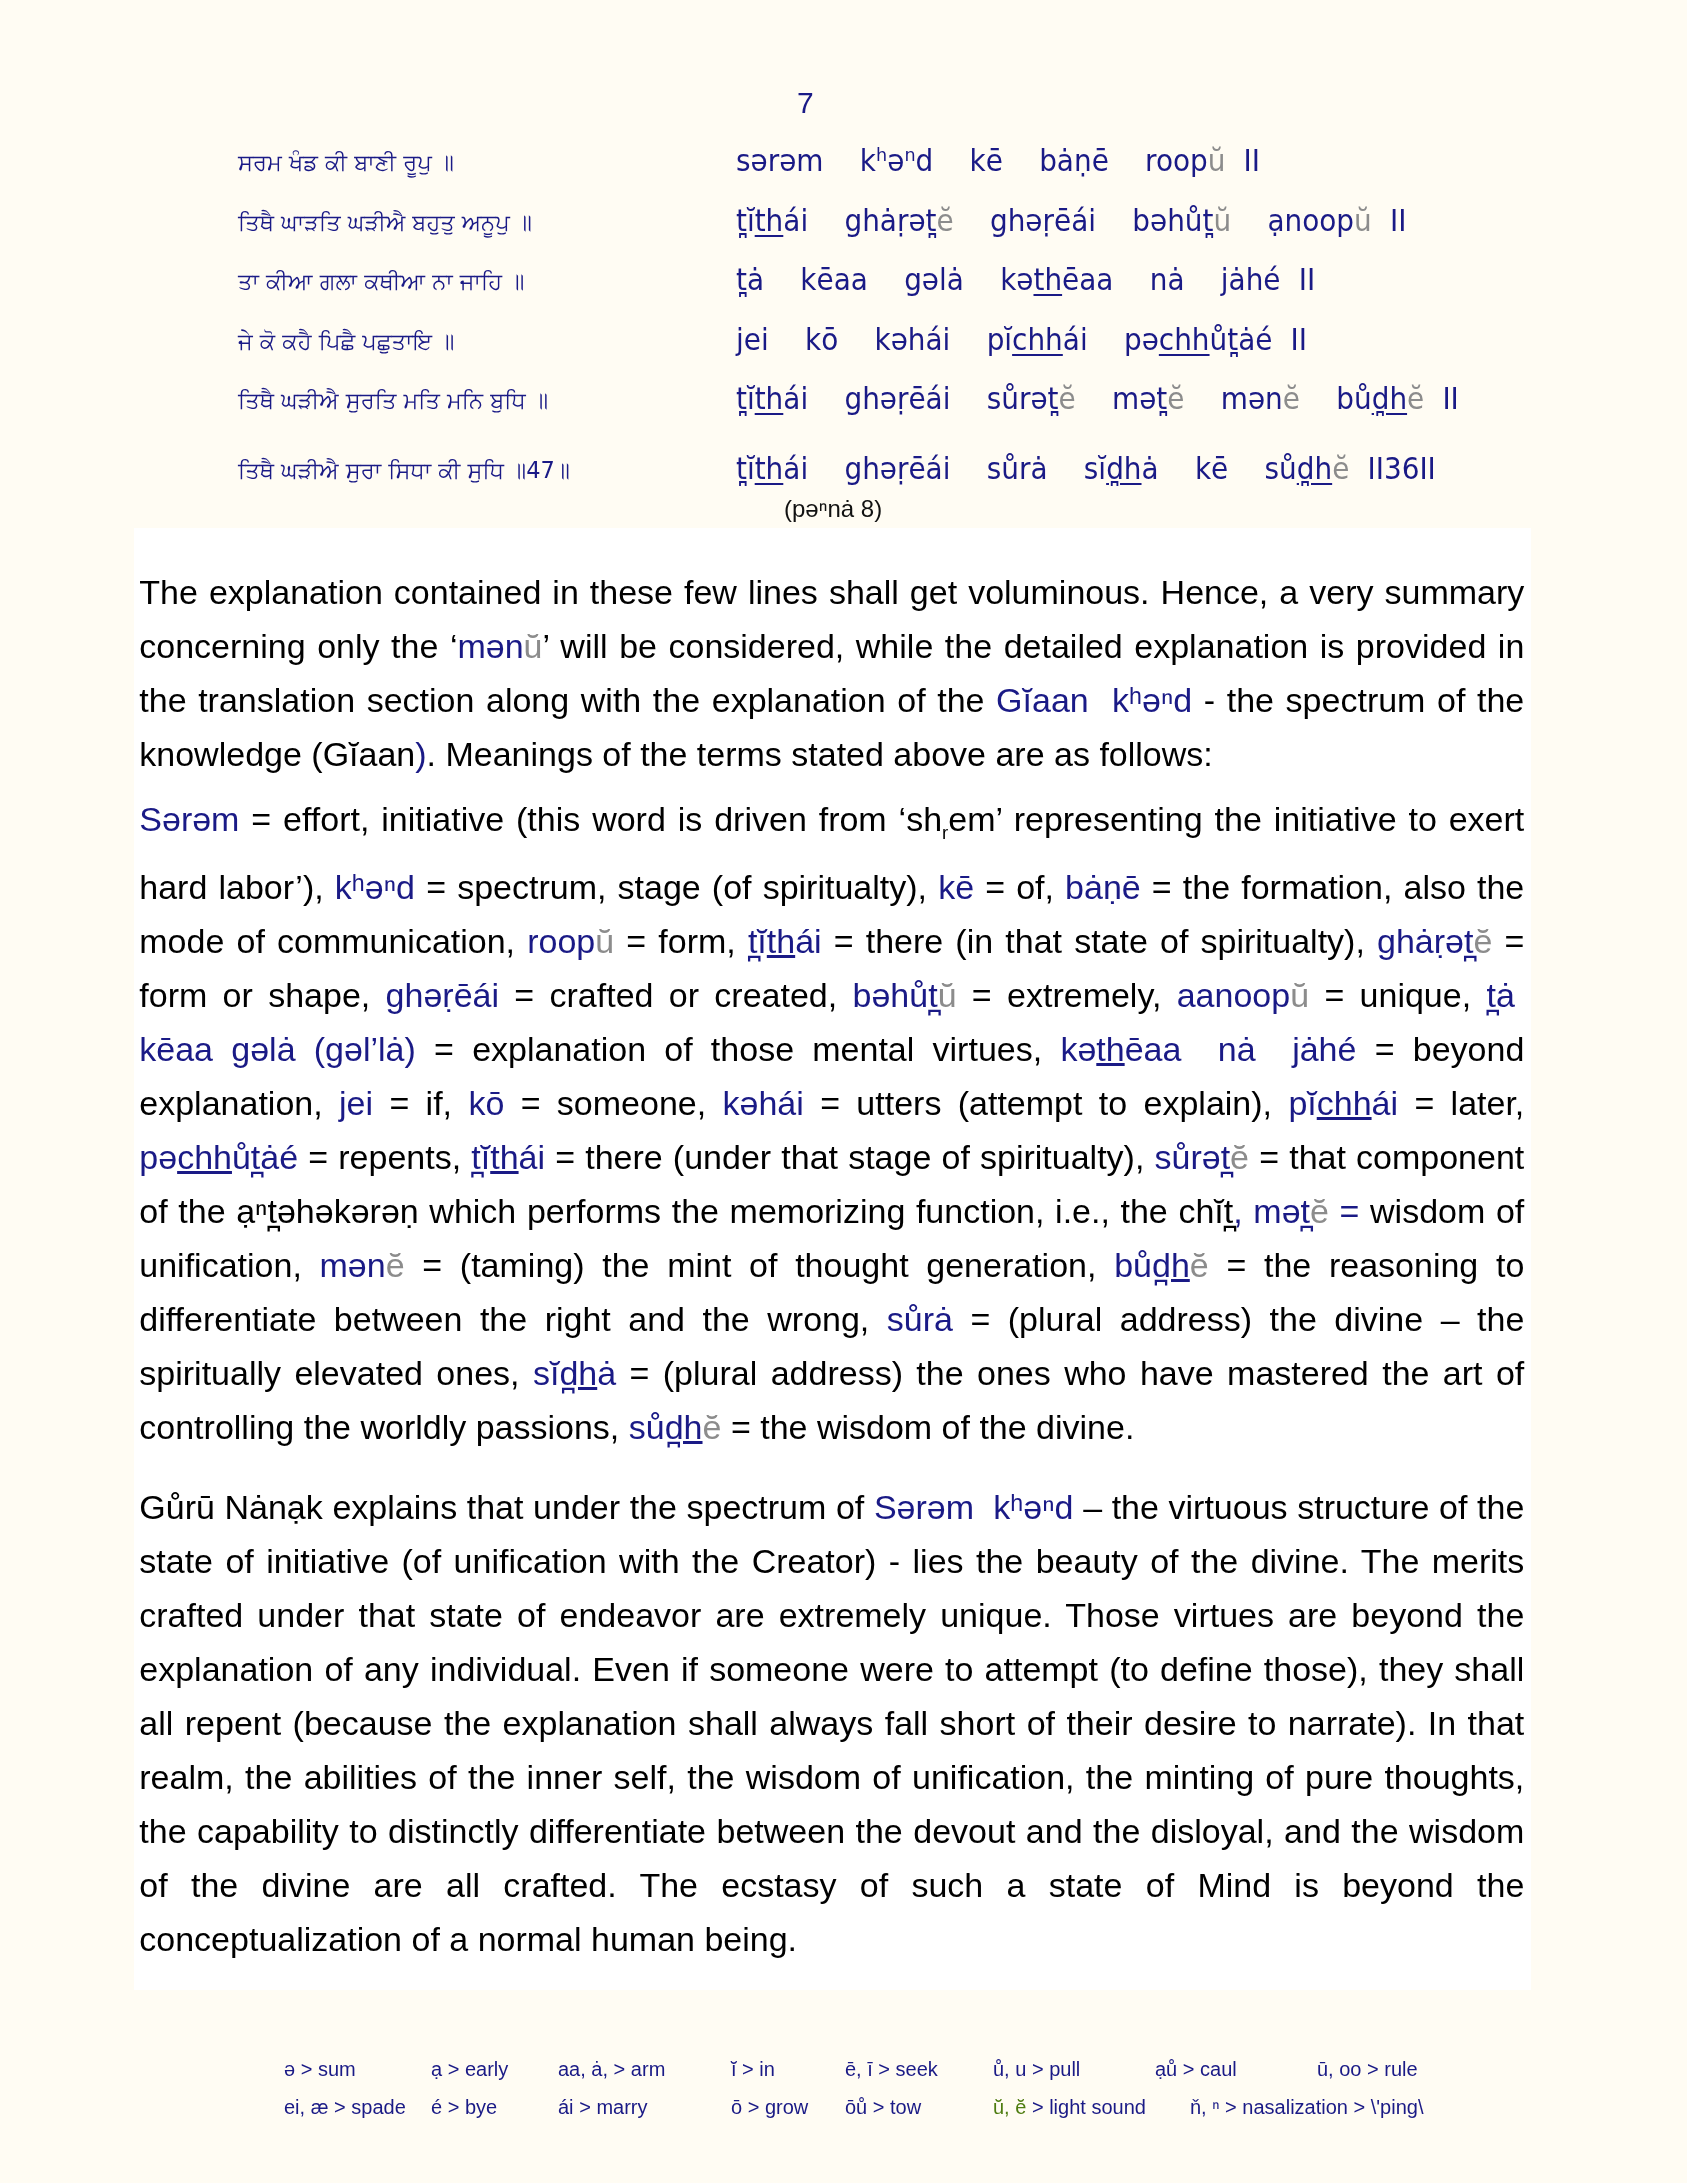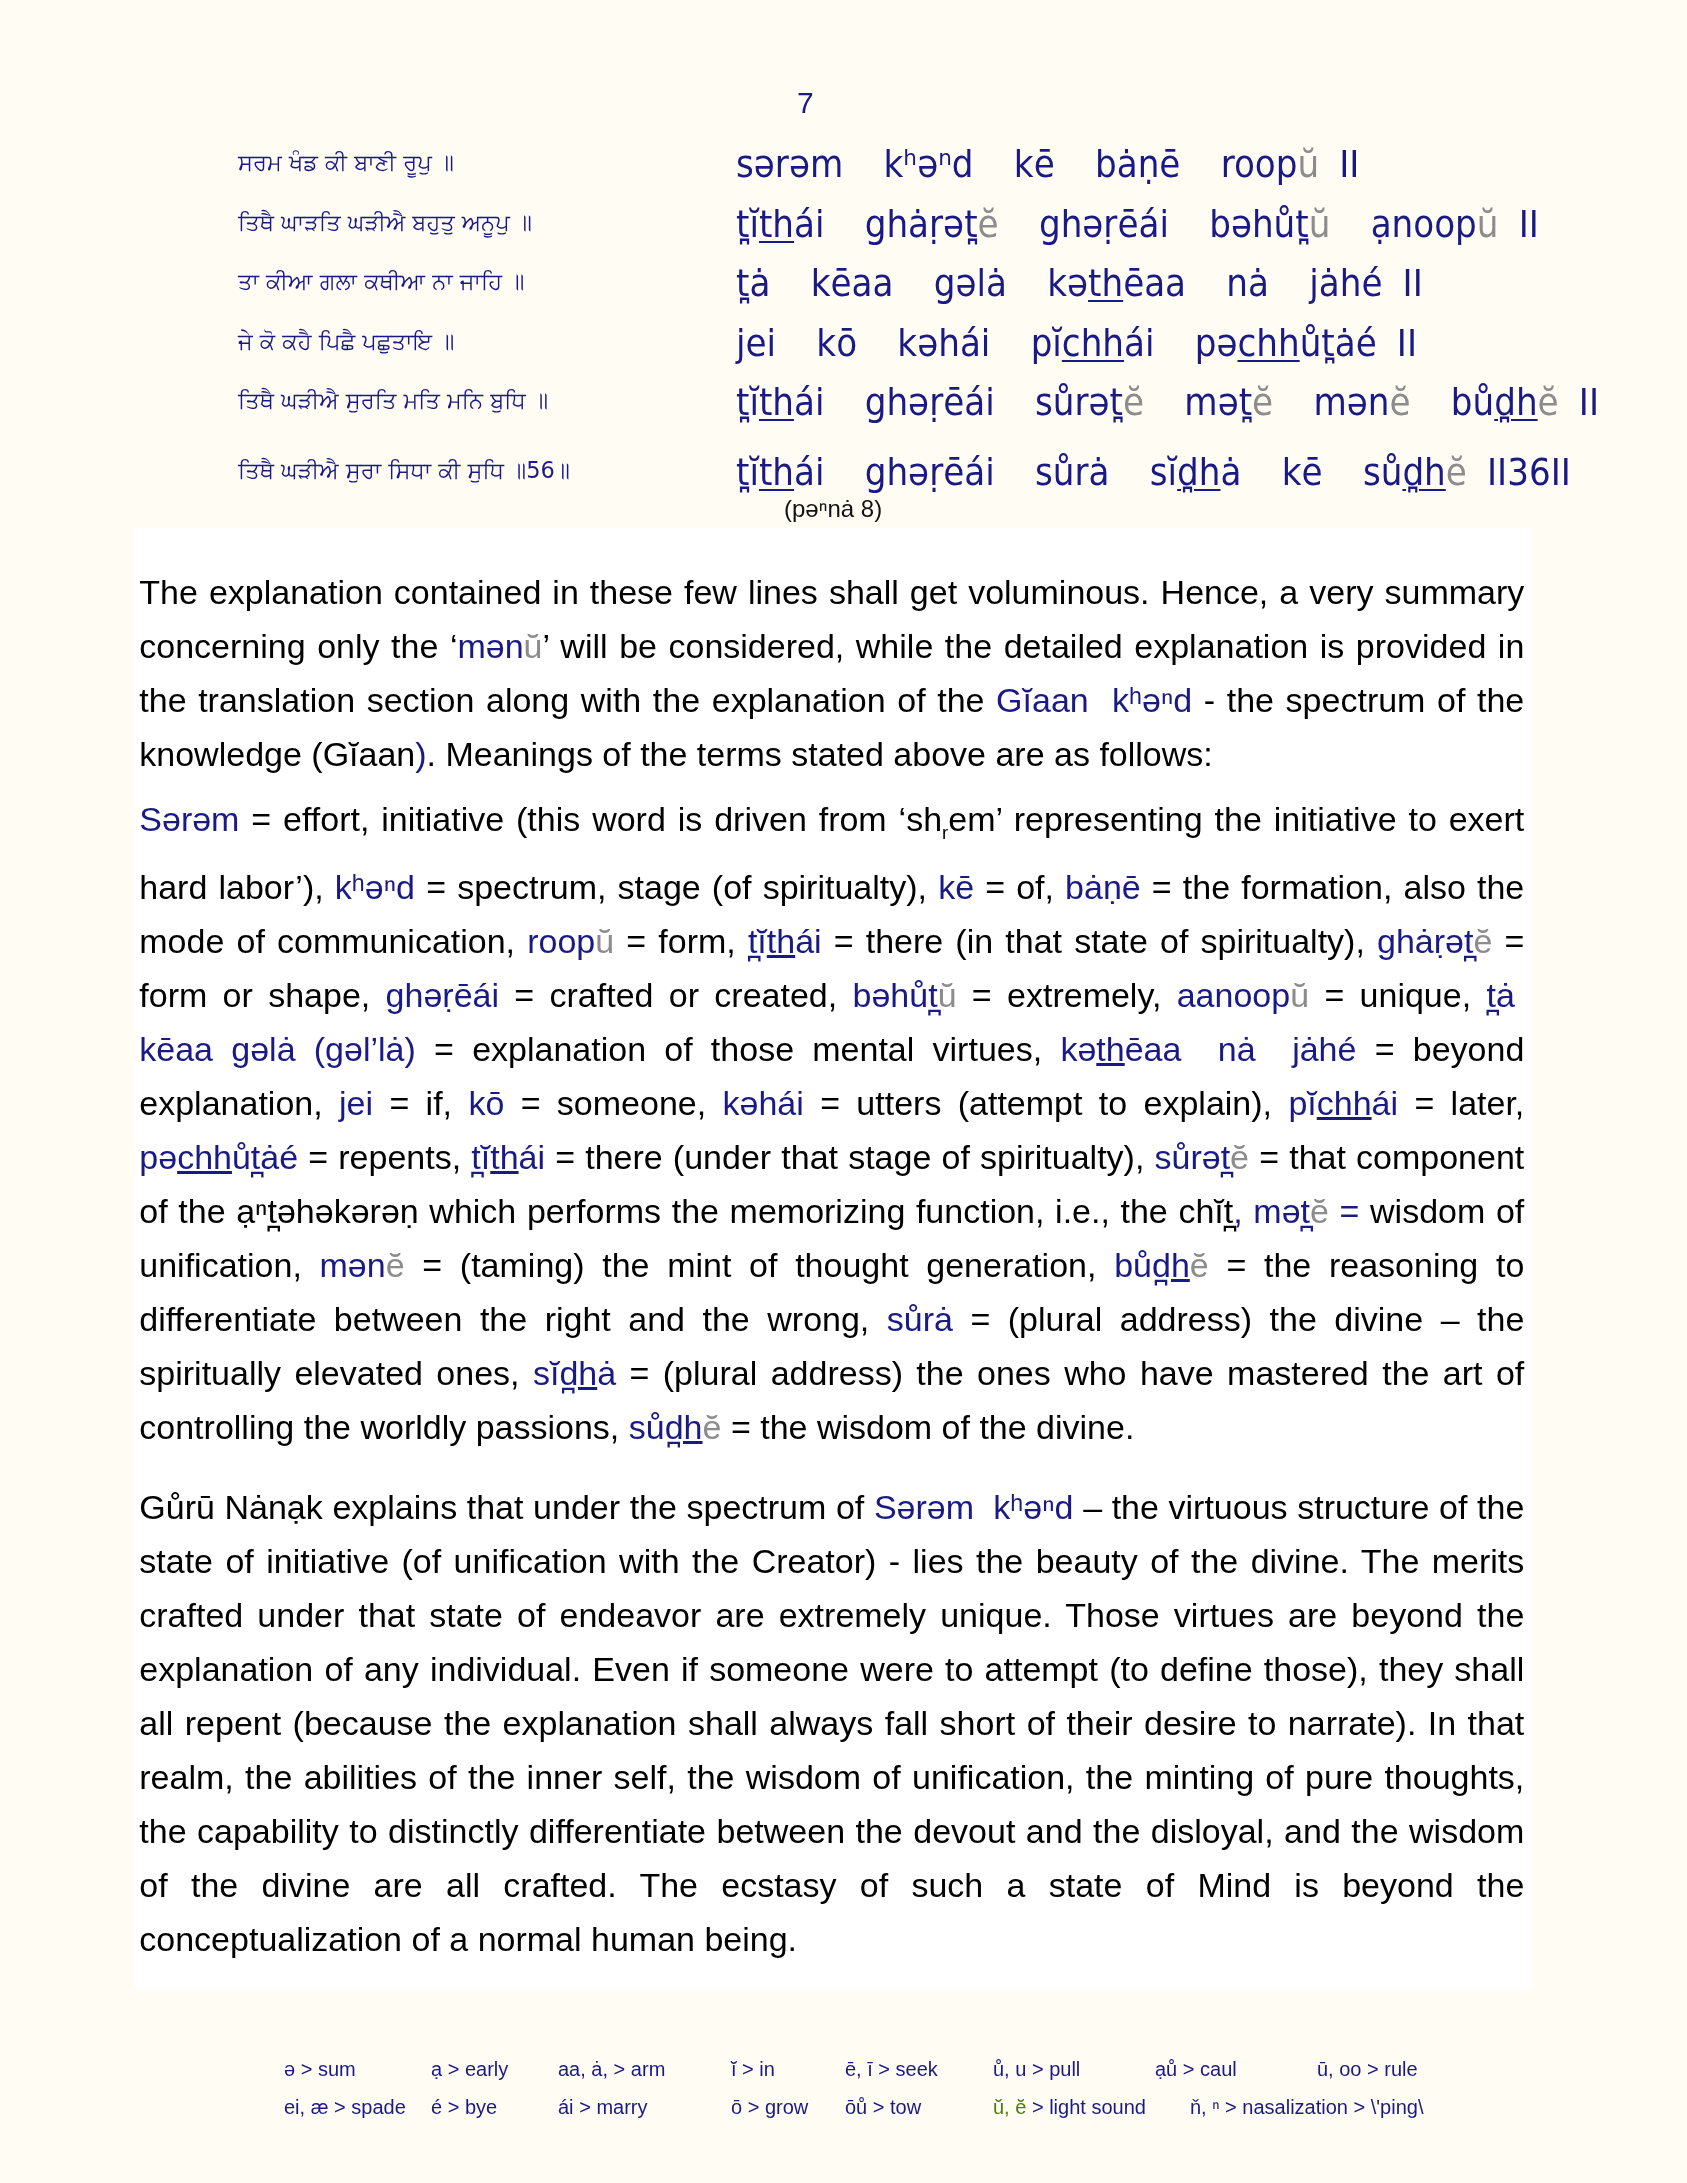--- a/index.html
+++ b/index.html
@@ -21,21 +21,21 @@
 
   .verse-row { position: absolute; left: 0; width: 1687px; height: 53px; text-align: right; }
   .gurmukhi {
     position: absolute; left: 238px;
     font-size: 22.5px; color: #1a1a86;
     font-family: "DejaVu Sans", sans-serif;
     white-space: nowrap;
   }
   .translit {
     position: absolute; left: 736px;
-    font-size: 38px; color: #1a1a86;
+    font-size: 31px; color: #1a1a86;
     font-family: "DejaVu Sans Condensed", "DejaVu Sans", sans-serif;
     letter-spacing: 0px; word-spacing: 9.3px;
     white-space: nowrap;
   }
   #page-ref {
     position: absolute; left: 736px; top: 495px;
     font-size: 24px; color: #111;
     font-family: "Liberation Sans", sans-serif;
     margin-left: 48px;
   }
@@ -86,21 +86,21 @@
   </div>
   <div class="verse-row" style="top:321px">
     <span class="gurmukhi" style="top:6.6px">ਜੇ ਕੋ ਕਹੈ ਪਿਛੈ ਪਛੁਤਾਇ ॥</span>
     <span class="translit">jei&nbsp; kō&nbsp; kəhái&nbsp; pĭ<span class="ul">chh</span>ái&nbsp; pə<span class="ul">chh</span>ůt̪ȧé II</span>
   </div>
   <div class="verse-row" style="top:380px">
     <span class="gurmukhi" style="top:6.6px">ਤਿਥੈ ਘੜੀਐ ਸੁਰਤਿ ਮਤਿ ਮਨਿ ਬੁਧਿ ॥</span>
     <span class="translit">t̪ĭ<span class="ul">th</span>ái&nbsp; ghəṛēái&nbsp; sůrət̪<span class="grey">ĕ</span>&nbsp; mət̪<span class="grey">ĕ</span>&nbsp; mən<span class="grey">ĕ</span>&nbsp; bů<span class="ul">d̪h</span><span class="grey">ĕ</span> II</span>
   </div>
   <div class="verse-row" style="top:450px">
-    <span class="gurmukhi" style="top:6.6px">ਤਿਥੈ ਘੜੀਐ ਸੁਰਾ ਸਿਧਾ ਕੀ ਸੁਧਿ ॥56॥</span>
+    <span class="gurmukhi" style="top:6.6px">ਤਿਥੈ ਘੜੀਐ ਸੁਰਾ ਸਿਧਾ ਕੀ ਸੁਧਿ ॥47॥</span>
     <span class="translit">t̪ĭ<span class="ul">th</span>ái&nbsp; ghəṛēái&nbsp; sůrȧ&nbsp; sĭ<span class="ul">d̪h</span>ȧ&nbsp; kē&nbsp; sů<span class="ul">d̪h</span><span class="grey">ĕ</span> II36II</span>
   </div>
 </div>
 
 <div id="page-ref">(pəⁿnȧ 8)</div>
 
 <div id="text-block">
   <div class="para" style="top:26.5px">The explanation contained in these few lines shall get voluminous. Hence, a very summary concerning only the ‘<span class="t">mən</span><span class="g">ŭ</span>’ will be considered, while the detailed explanation is provided in the translation section along with the explanation of the <span class="t">Gĭaan&nbsp; kʰəⁿd</span> - the spectrum of the knowledge (Gĭaan<span class="t">)</span>. Meanings of the terms stated above are as follows:</div>
 
   <div class="para" style="top:254px"><span class="t">Sərəm</span> = effort, initiative (this word is driven from ‘sh<sub style="font-size:18.5px">r</sub>em’ representing the initiative to exert hard labor’), <span class="t">kʰəⁿd</span> = spectrum, stage (of spiritualty), <span class="t">kē</span> = of, <span class="t">bȧṇē</span> = the formation, also the mode of communication, <span class="t">roop</span><span class="g">ŭ</span> = form, <span class="t">t̪ĭ<u>th</u>ái</span> = there (in that state of spiritualty), <span class="t">ghȧṛət̪</span><span class="g">ĕ</span> = form or shape, <span class="t">ghəṛēái</span> = crafted or created, <span class="t">bəhůt̪</span><span class="g">ŭ</span> = extremely, <span class="t">aanoop</span><span class="g">ŭ</span> = unique, <span class="t">t̪ȧ&nbsp; kēaa gəlȧ (gəl’lȧ)</span> = explanation of those mental virtues, <span class="t">kə<u>th</u>ēaa&nbsp; nȧ&nbsp; jȧhé</span> = beyond explanation, <span class="t">jei</span> = if, <span class="t">kō</span> = someone, <span class="t">kəhái</span> = utters (attempt to explain), <span class="t">pĭ<u>chh</u>ái</span> = later, <span class="t">pə<u>chh</u>ůt̪ȧé</span> = repents, <span class="t">t̪ĭ<u>th</u>ái</span> = there (under that stage of spiritualty), <span class="t">sůrət̪</span><span class="g">ĕ</span> = that component of the ạⁿt̪əhəkərəṇ which performs the memorizing function, i.e., the chĭt̪<span class="t">,</span> <span class="t">mət̪</span><span class="g">ĕ</span> <span class="t">=</span> wisdom of unification, <span class="t">mən</span><span class="g">ĕ</span> = (taming) the mint of thought generation, <span class="t">bů<u>d̪h</u></span><span class="g">ĕ</span> = the reasoning to differentiate between the right and the wrong, <span class="t">sůrȧ</span> = (plural address) the divine – the spiritually elevated ones, <span class="t">sĭ<u>d̪h</u>ȧ</span> = (plural address) the ones who have mastered the art of controlling the worldly passions, <span class="t">sů<u>d̪h</u></span><span class="g">ĕ</span> = the wisdom of the divine.</div>

